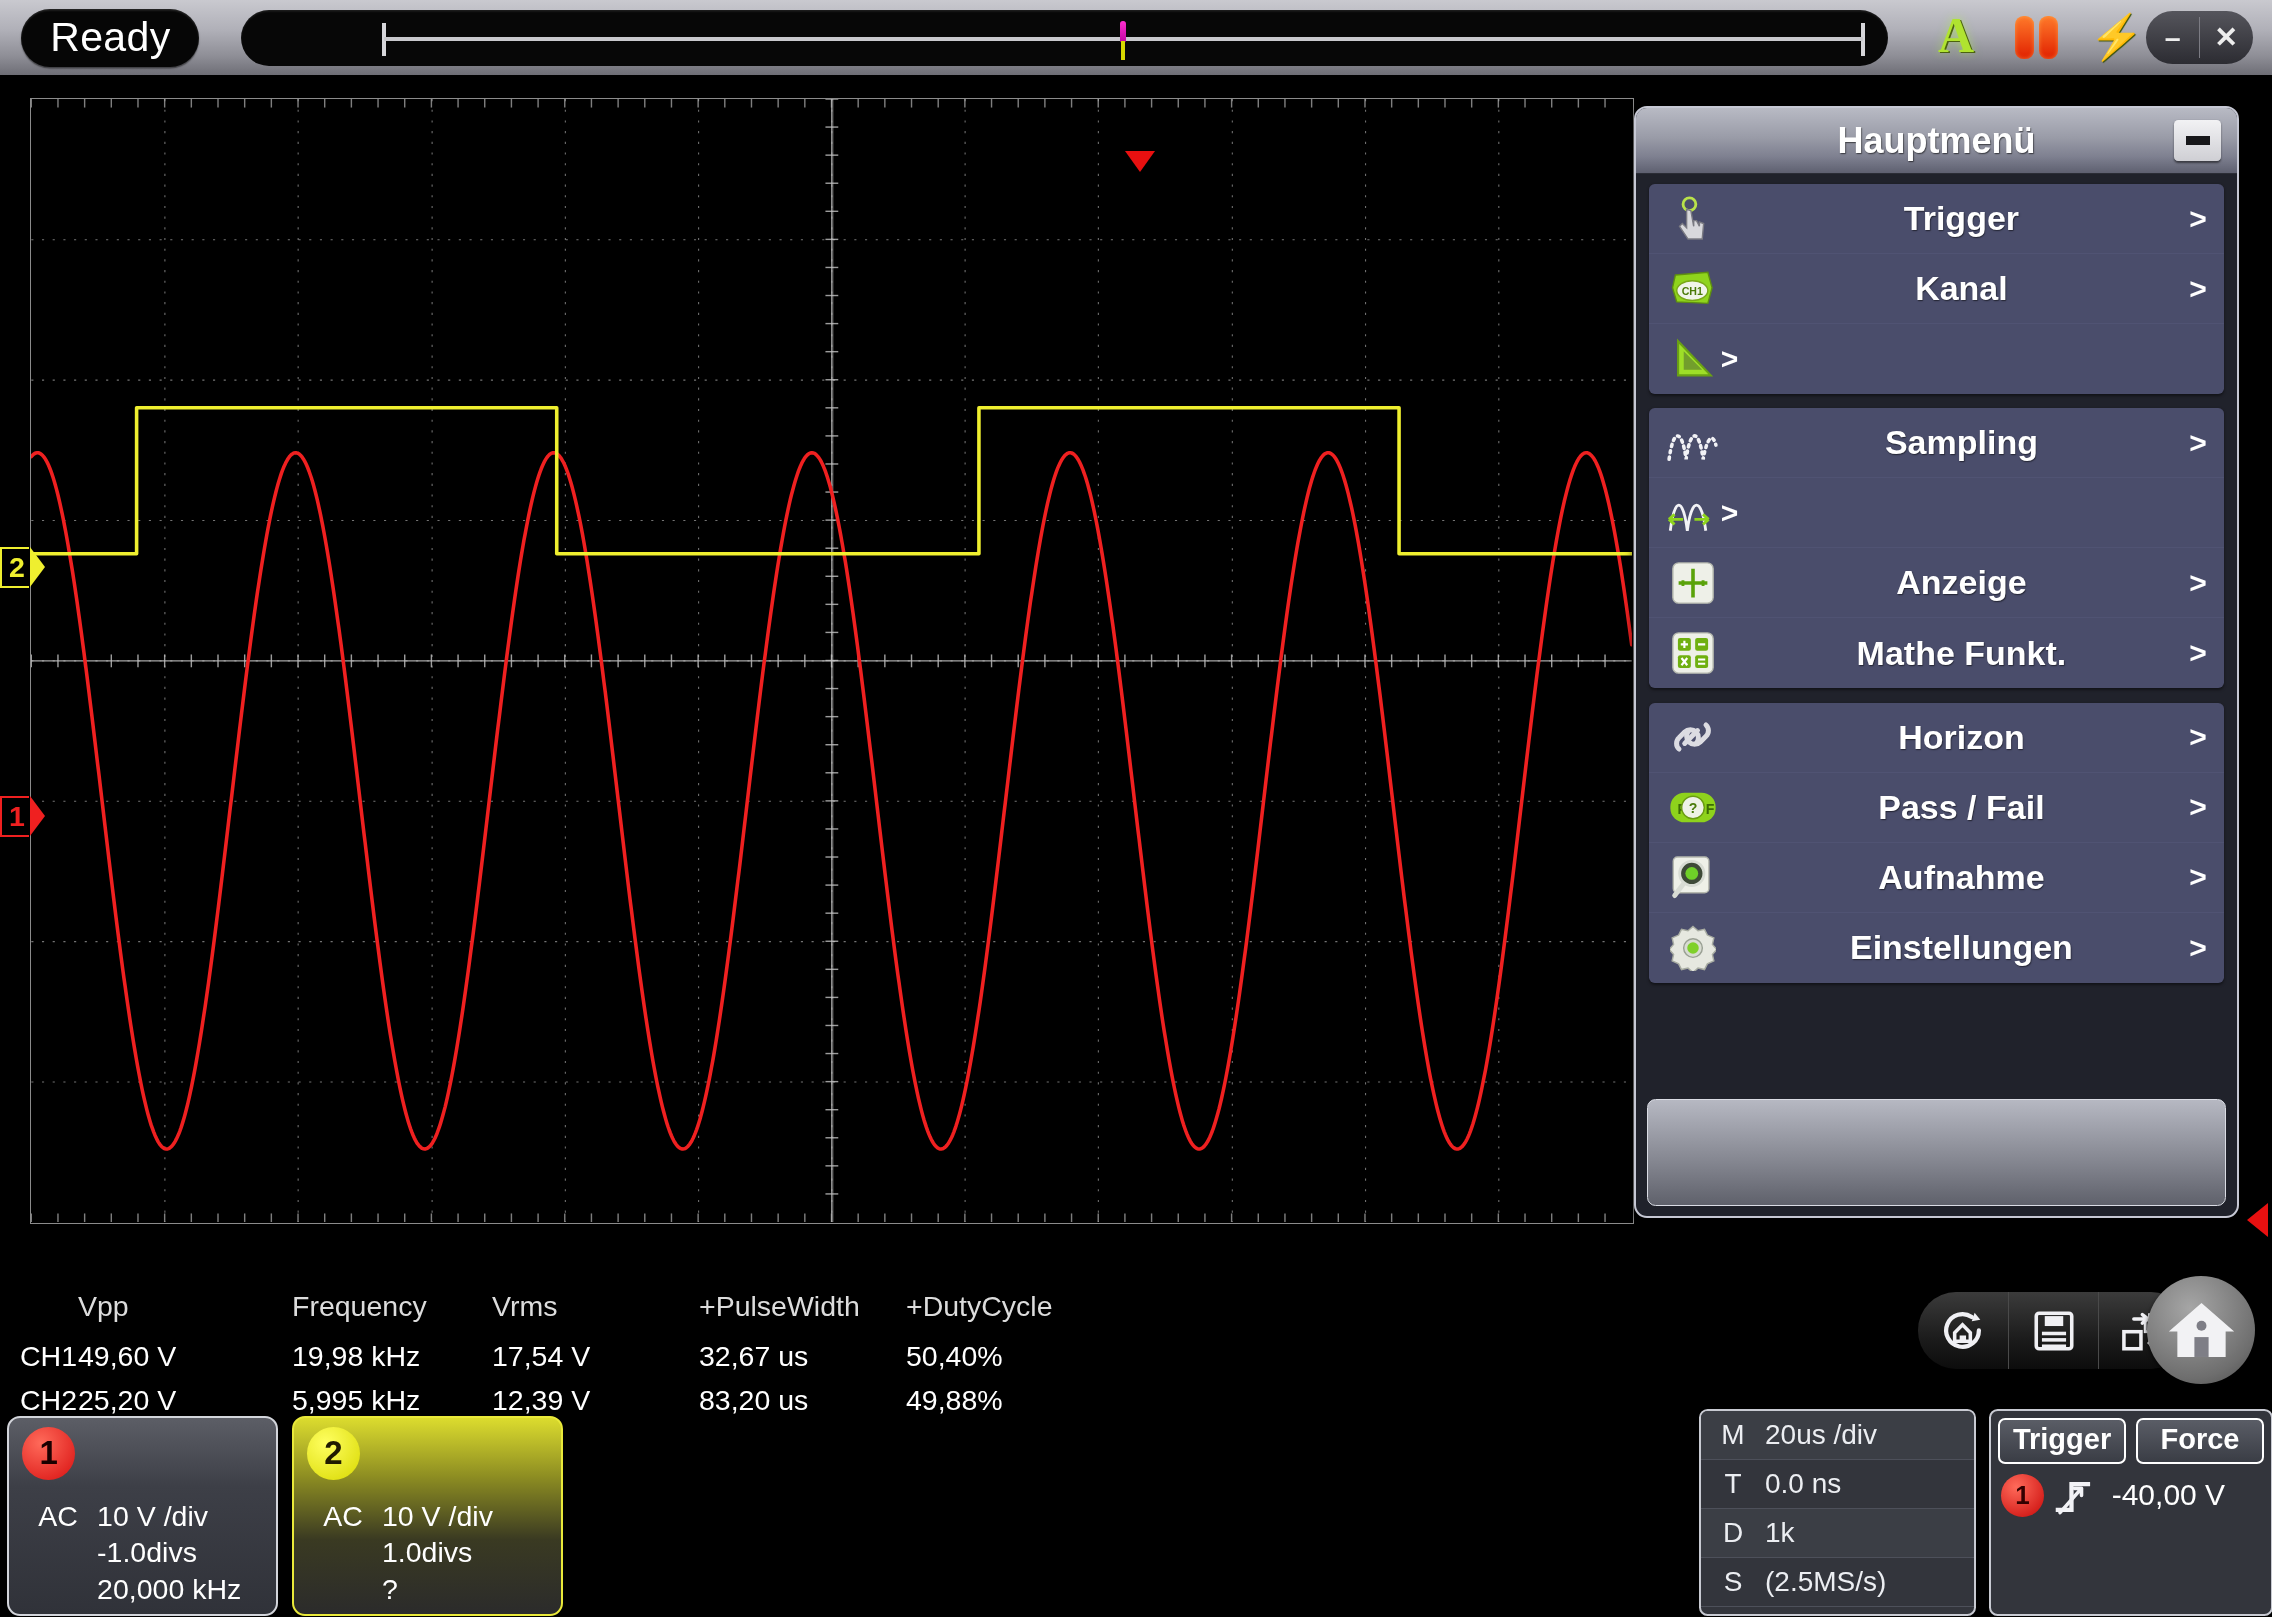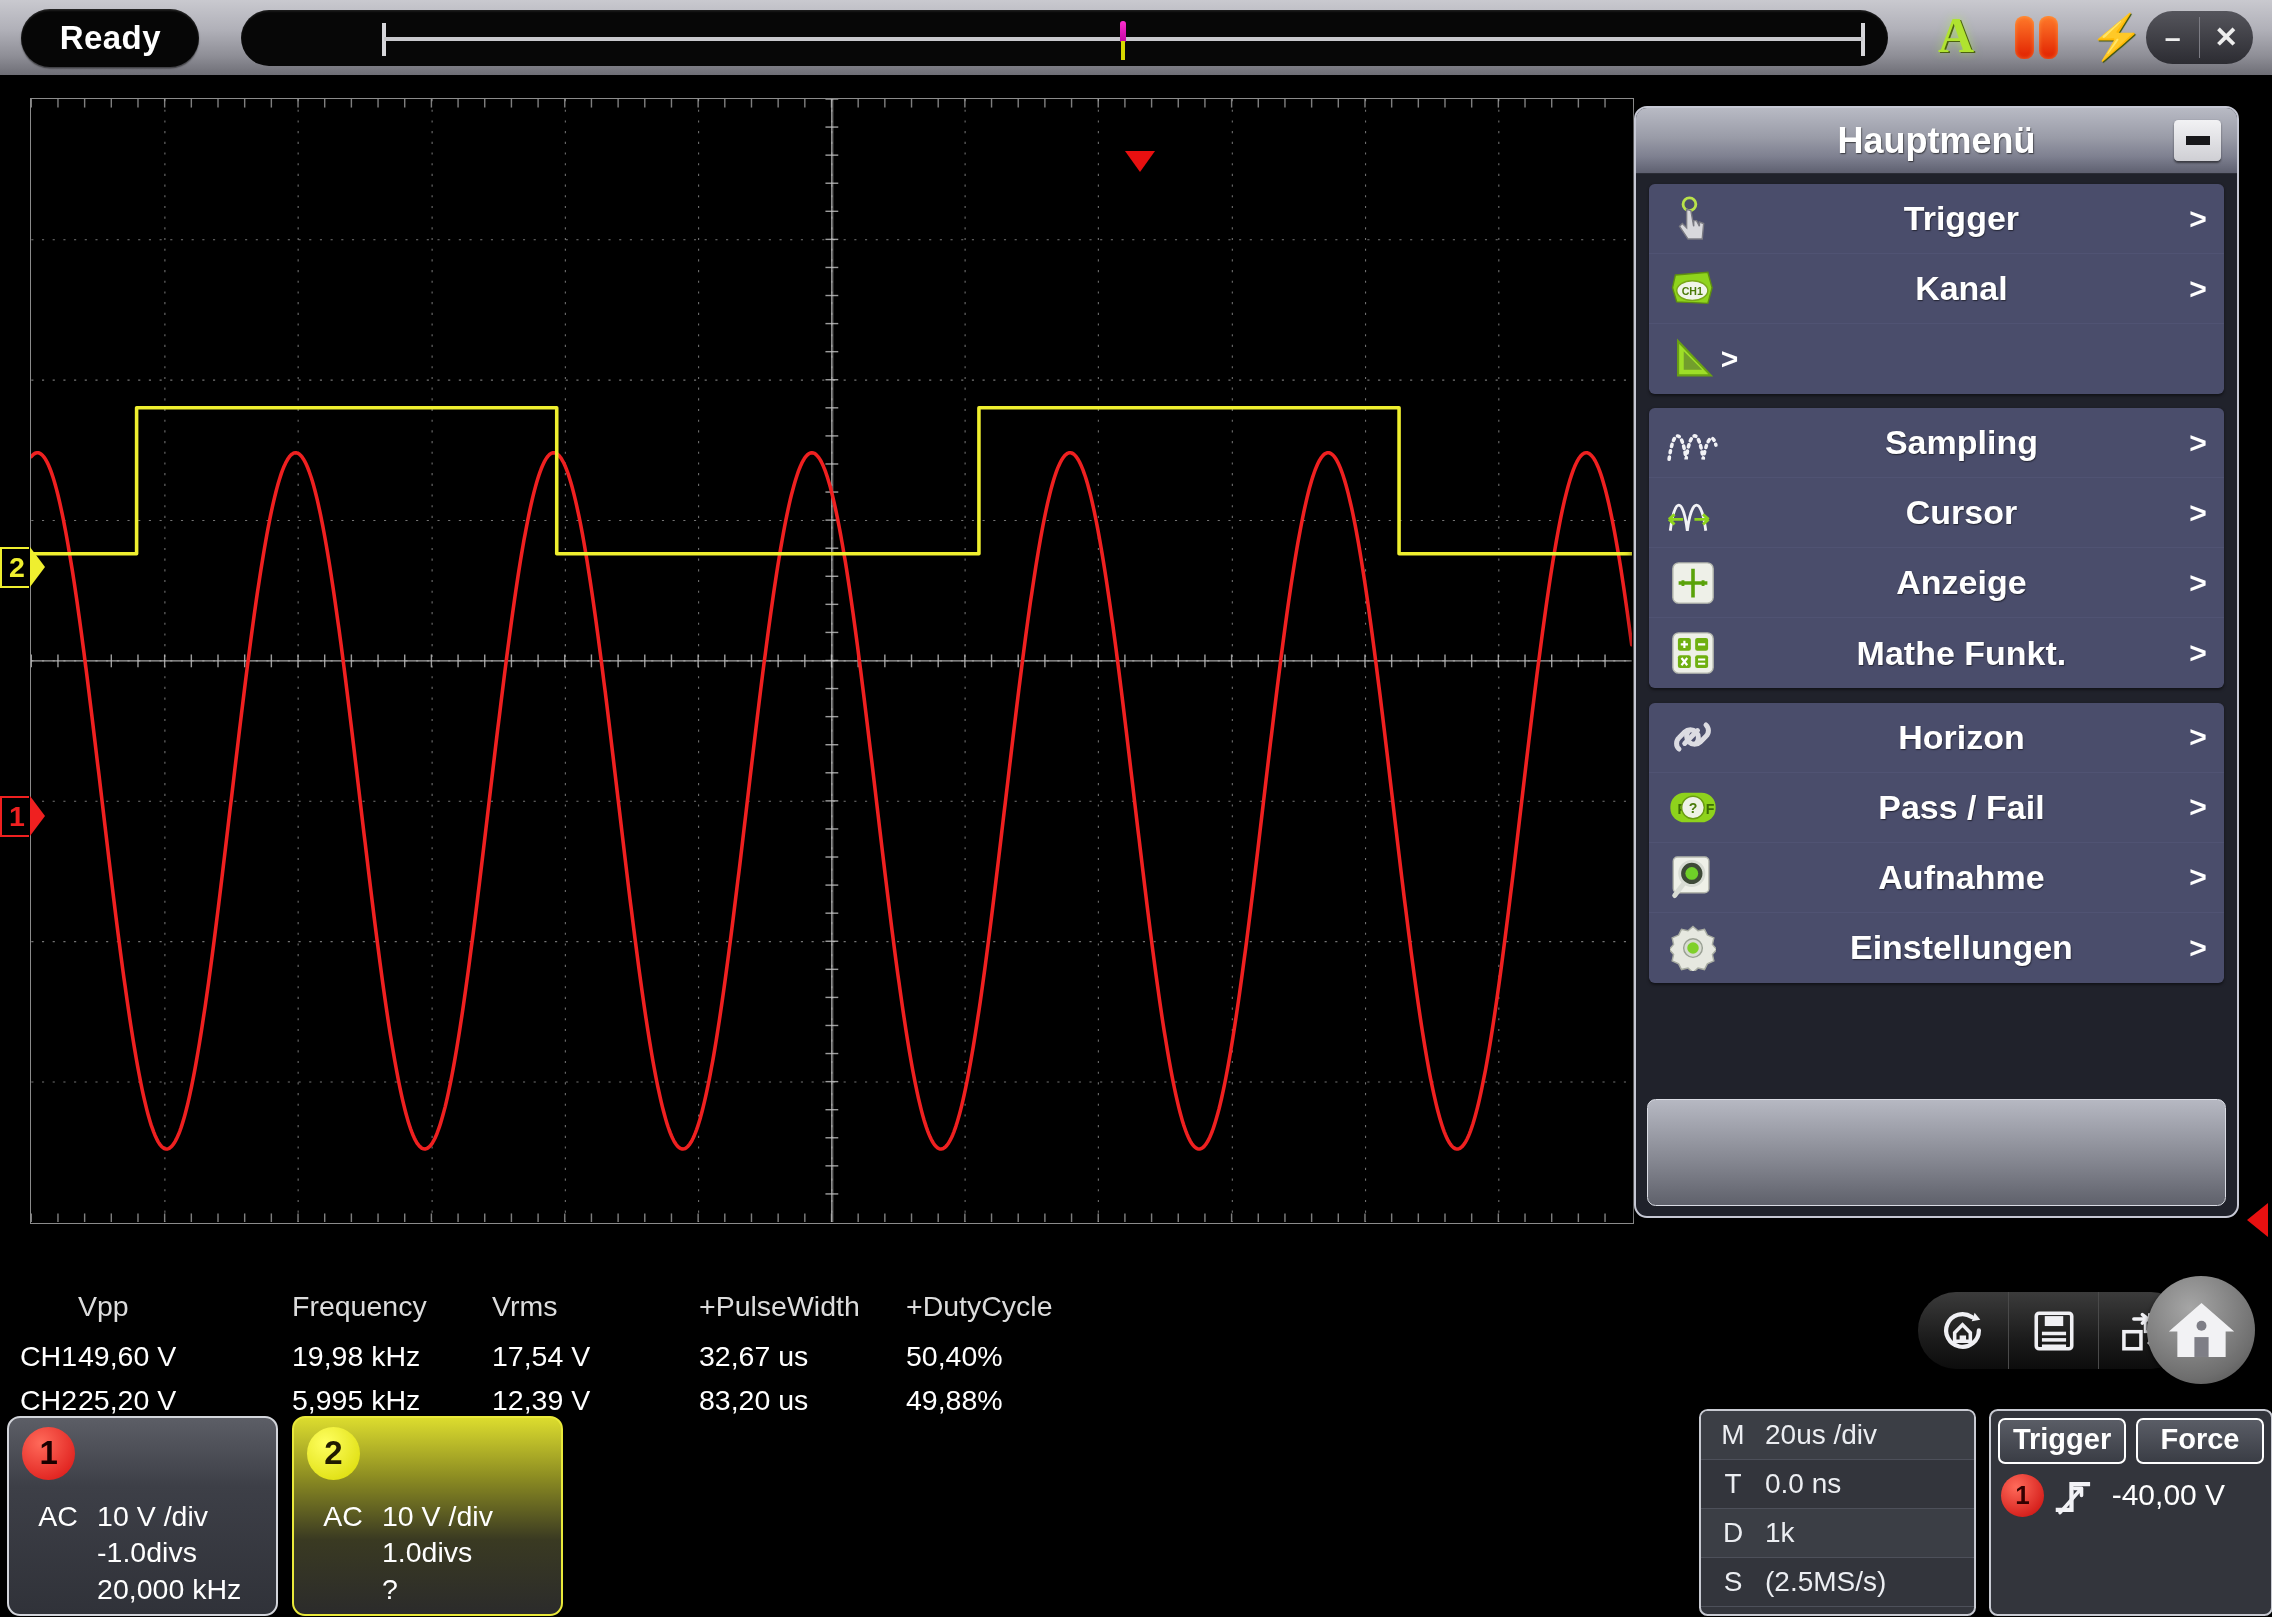--- a/index.html
+++ b/index.html
@@ -16,21 +16,21 @@
     position: absolute; left: 0; top: 0; width: 2273px; height: 77px;
     background: linear-gradient(180deg,#c9c9cf 0%,#b0b0b8 40%,#8e8e96 75%,#6e6e76 100%);
     border-bottom: 2.9px solid #000;
   }
   .ready-pill {
     position: absolute; left: 21.4px; top: 8.6px; width: 178px; height: 58px;
     background: #060606; border-radius: 30px;
     display: flex; align-items: center; justify-content: center;
     box-shadow: inset 0 1.4px 2.1px rgba(255,255,255,.14), 0 1.4px 1.4px rgba(0,0,0,.5);
   }
-  .ready-pill span { color:#fff; font-size: 33px; font-weight: bold; letter-spacing:0.4px;}
+  .ready-pill span { color:#fff; font-size: 41px; font-weight: normal; letter-spacing:0.4px;}
   .memo-pill {
     position: absolute; left: 241px; top: 10px; width: 1647px; height: 56px;
     background:#070707; border-radius: 28.5px;
     box-shadow: inset 0 1.4px 2.1px rgba(255,255,255,.10);
     overflow:hidden;
   }
   .memo-track {
     position:absolute; left: 143px; top: 27px; width: 1479px; height: 3.6px; background:#c8c8cc;
   }
   .memo-end { position:absolute; top:13px; width:3.6px; height:33px; background:#d6d6da; }
@@ -543,21 +543,20 @@
           <div class="ar">&gt;</div>
         </div>
         <div class="mi">
           <div class="ic">
             <svg width="54" height="44" viewBox="0 0 76 62">
               <path d="M6 56 C12 8, 24 8, 30 56 C36 8, 50 8, 56 56" fill="none" stroke="#f2f2f6" stroke-width="4"></path>
               <path d="M4 40 L24 40 M4 40 L12 33 M4 40 L12 47" stroke="#8fd41c" stroke-width="4" fill="none"></path>
               <path d="M60 40 L40 40 M60 40 L52 33 M60 40 L52 47" stroke="#8fd41c" stroke-width="4" fill="none"></path>
             </svg>
           </div>
-          <div class="lb">Cursor</div>
           <div class="ar">&gt;</div>
         </div>
         <div class="mi">
           <div class="ic">
             <svg width="46" height="46" viewBox="0 0 64 64">
               <rect x="4" y="4" width="56" height="56" rx="8" fill="#eef0e8" stroke="#b5b8ae" stroke-width="2"></rect>
               <path d="M32 12 L32 52 M12 32 L52 32" stroke="#5aa20a" stroke-width="5"></path>
               <path d="M18 28 L18 36 M46 28 L46 36" stroke="#5aa20a" stroke-width="4"></path>
             </svg>
           </div>

